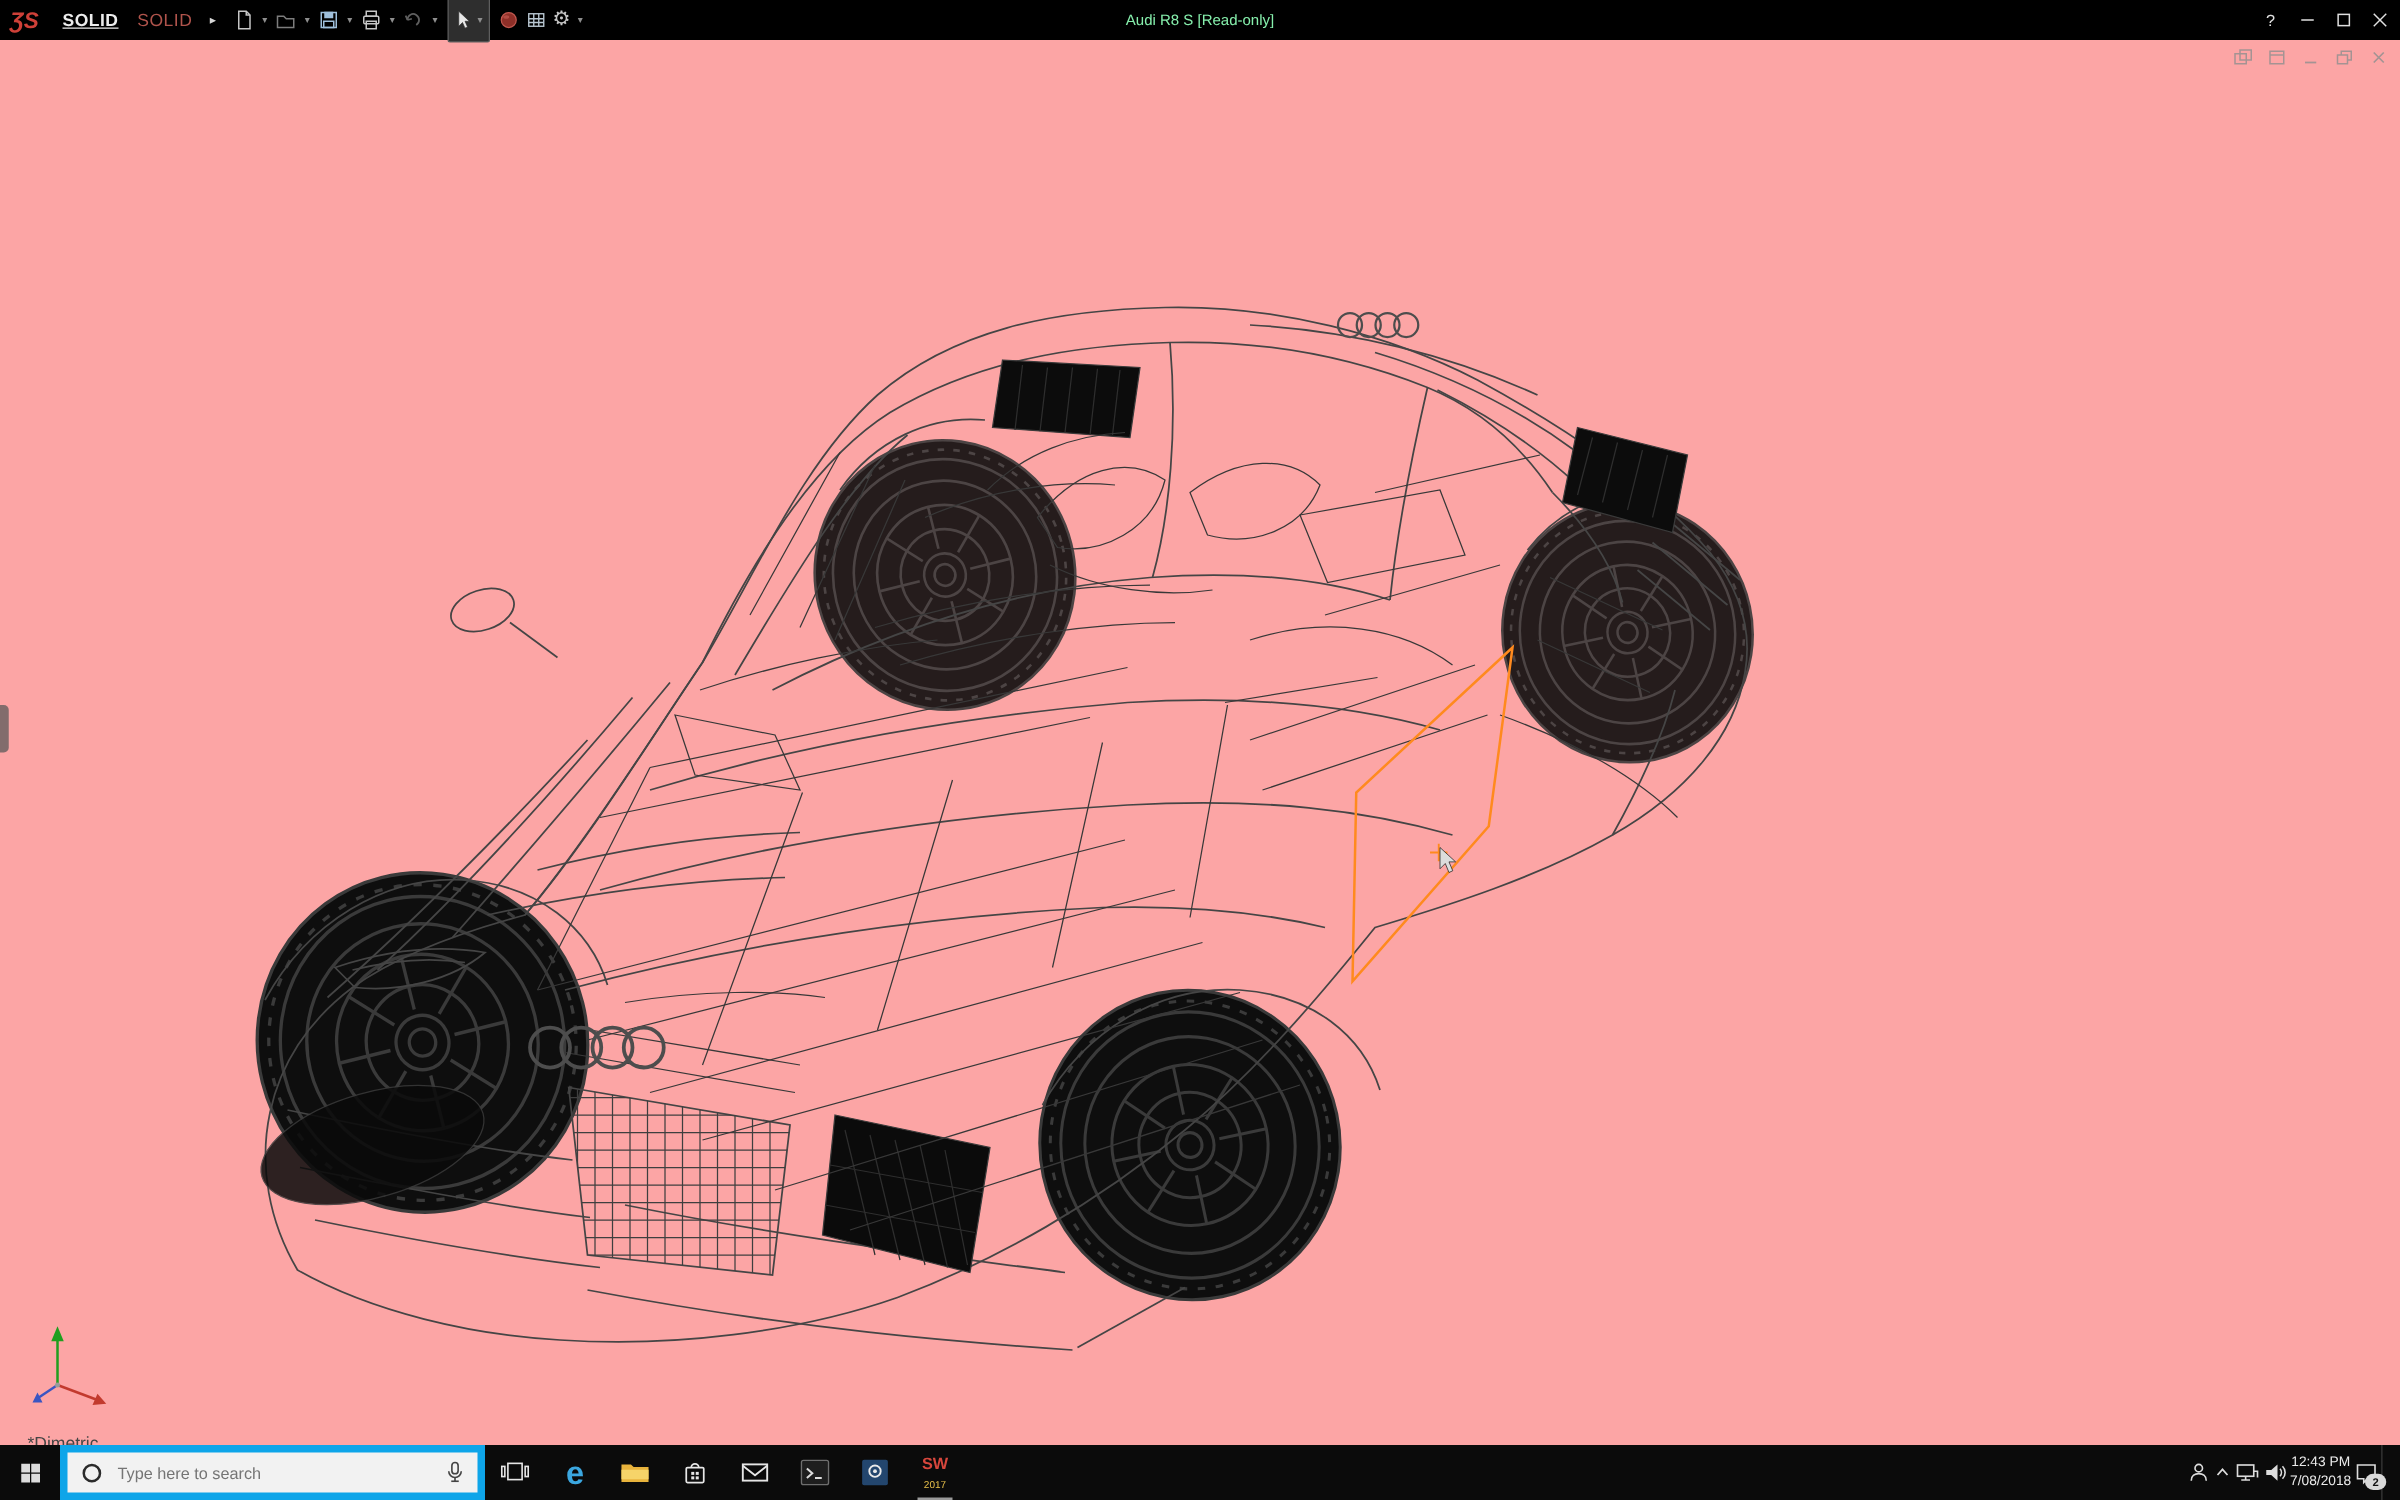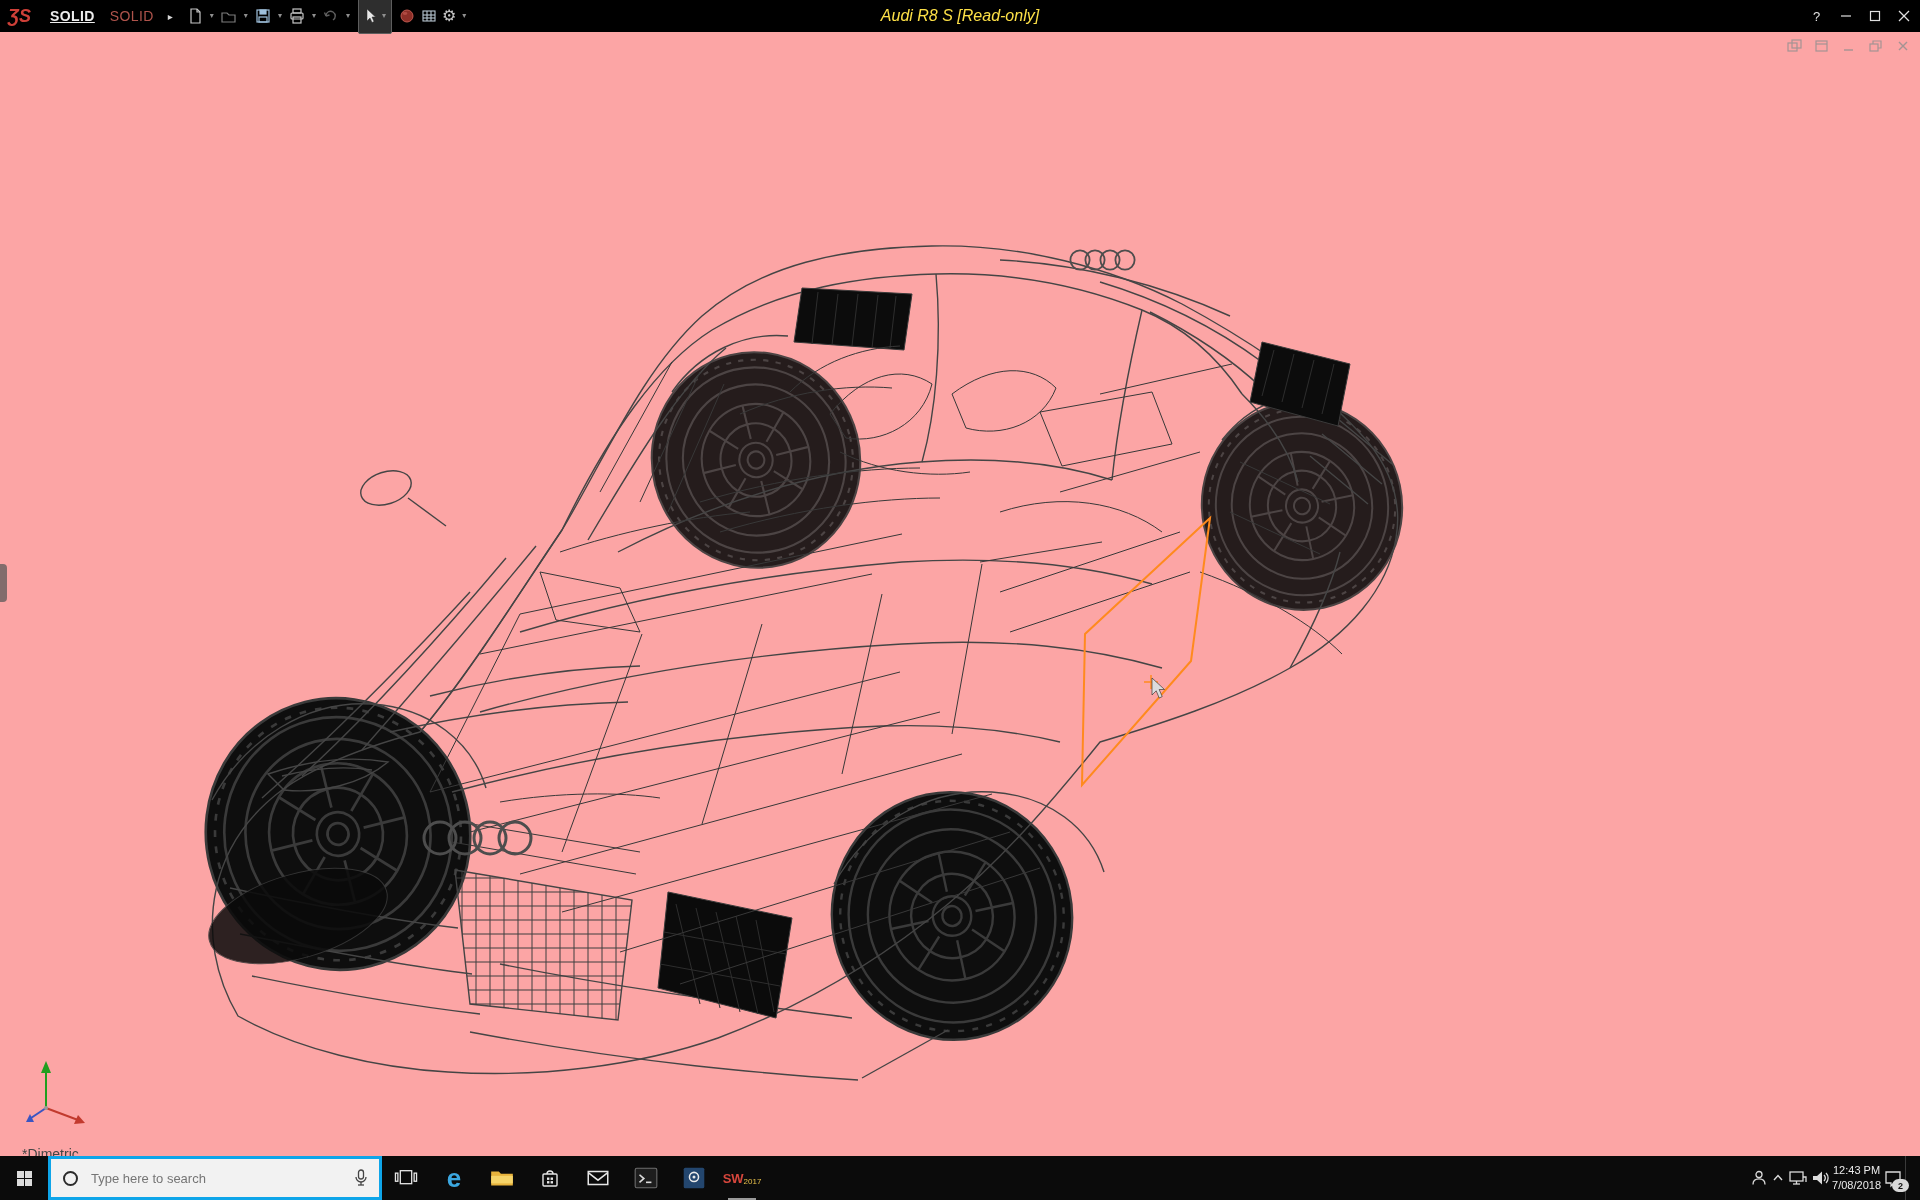--- a/index.html
+++ b/index.html
@@ -13,47 +13,47 @@
   .brand-bold{color:#ededed;font-weight:bold;font-size:14px;letter-spacing:.4px;text-decoration:underline;}
   .brand-light{color:#b0544c;font-size:14px;letter-spacing:.4px;margin-left:-4px;}
   .flyout{color:#d8d8d8;font-size:10px;margin:0 12px 0 6px;}
   .tools{display:flex;align-items:center;gap:2px;}
   .tool{display:flex;align-items:center;padding:2px 1px;}
   .tool svg{display:block;}
   .caret{color:#8f8f8f;font-size:8px;padding:0 3px;line-height:32px;}
   .select-active{display:flex;align-items:center;border:1px solid #5e5e5e;background:#2e2e2e;
     border-radius:2px;padding:1px 2px;margin:0 3px;}
   .gear-glyph{color:#c6c6c6;font-size:16px;line-height:18px;}
-  .doc-title{position:absolute;left:50%;transform:translateX(-50%);color:#fde047;
-    font-size:16px;line-height:32px;white-space:nowrap;font-style:italic;}
+  .doc-title{position:absolute;left:50%;transform:translateX(-50%);color:#86efac;
+    font-size:12px;line-height:32px;white-space:nowrap;}
   .win-controls{position:absolute;right:2px;top:0;height:32px;display:flex;align-items:center;}
   .win-btn{width:29px;height:32px;display:flex;align-items:center;justify-content:center;
     color:#e0e0e0;font-size:13px;cursor:default;}
   
   .viewport{position:fixed;top:32px;left:0;width:1920px;height:1124px;background:#fca5a5;overflow:hidden;}
   .scene{position:absolute;left:0;top:0;width:1920px;height:1124px;}
   .doc-controls{position:absolute;top:6px;right:8px;display:flex;gap:9px;z-index:5;}
   .doc-btn{width:18px;height:16px;opacity:.8;}
   .view-label{position:absolute;left:22px;bottom:-6px;color:#454545;font-size:14px;}
   .triad{position:absolute;left:18px;bottom:24px;}
   .collapse-tab{position:absolute;left:0;top:532px;width:7px;height:38px;background:#5a5a5a;
     border-radius:0 4px 4px 0;opacity:.75;}
   
   .taskbar{position:fixed;left:0;bottom:0;width:1920px;height:44px;background:#0b0b0b;
     display:flex;align-items:stretch;z-index:40;}
   .start-btn{width:48px;display:flex;align-items:center;justify-content:center;}
-  .search-box{width:308px;background:#f2f2f2;border:3px solid #0ea5e9;display:flex;
+  .search-box{width:308px;background:#f2f2f2;border:6px solid #0ea5e9;display:flex;
     align-items:center;gap:9px;padding:0 10px;margin:0;}
   .search-box input{flex:1;border:none;background:transparent;font-size:13px;color:#333;
     outline:none;font-family:"Liberation Sans",sans-serif;min-width:0;}
   .tb-apps{display:flex;}
   .tb-app{width:48px;display:flex;align-items:center;justify-content:center;position:relative;}
   .tb-app.running::after{content:"";position:absolute;bottom:0;left:10px;right:10px;height:2px;background:#9a9a9a;}
   .edge-glyph{color:#3ba7e0;font-weight:bold;font-size:26px;line-height:28px;}
-  .sw-tile{display:flex;align-items:center;line-height:1;}
+  .sw-tile{display:flex;flex-direction:column;align-items:center;line-height:1;}
   .sw-letters{color:#d6463c;font-weight:bold;font-size:13px;}
   .sw-year{color:#e8c04a;font-size:8px;margin-top:7px;}
   .tray{margin-left:auto;display:flex;align-items:center;gap:2px;padding:0 8px 0 6px;}
   .tray-btn{display:flex;align-items:center;justify-content:center;position:relative;}
   .clock{color:#eaeaea;font-size:11px;line-height:1.35;text-align:center;white-space:nowrap;}
   .ac-badge{position:absolute;right:-6px;bottom:-4px;min-width:13px;height:13px;padding:0 2px;
     background:#d9d9d9;color:#111;border-radius:7px;font-size:9px;display:flex;
     align-items:center;justify-content:center;font-weight:bold;}
   .show-desktop{width:6px;border-left:1px solid #3a3a3a;height:100%;}
 </style>

